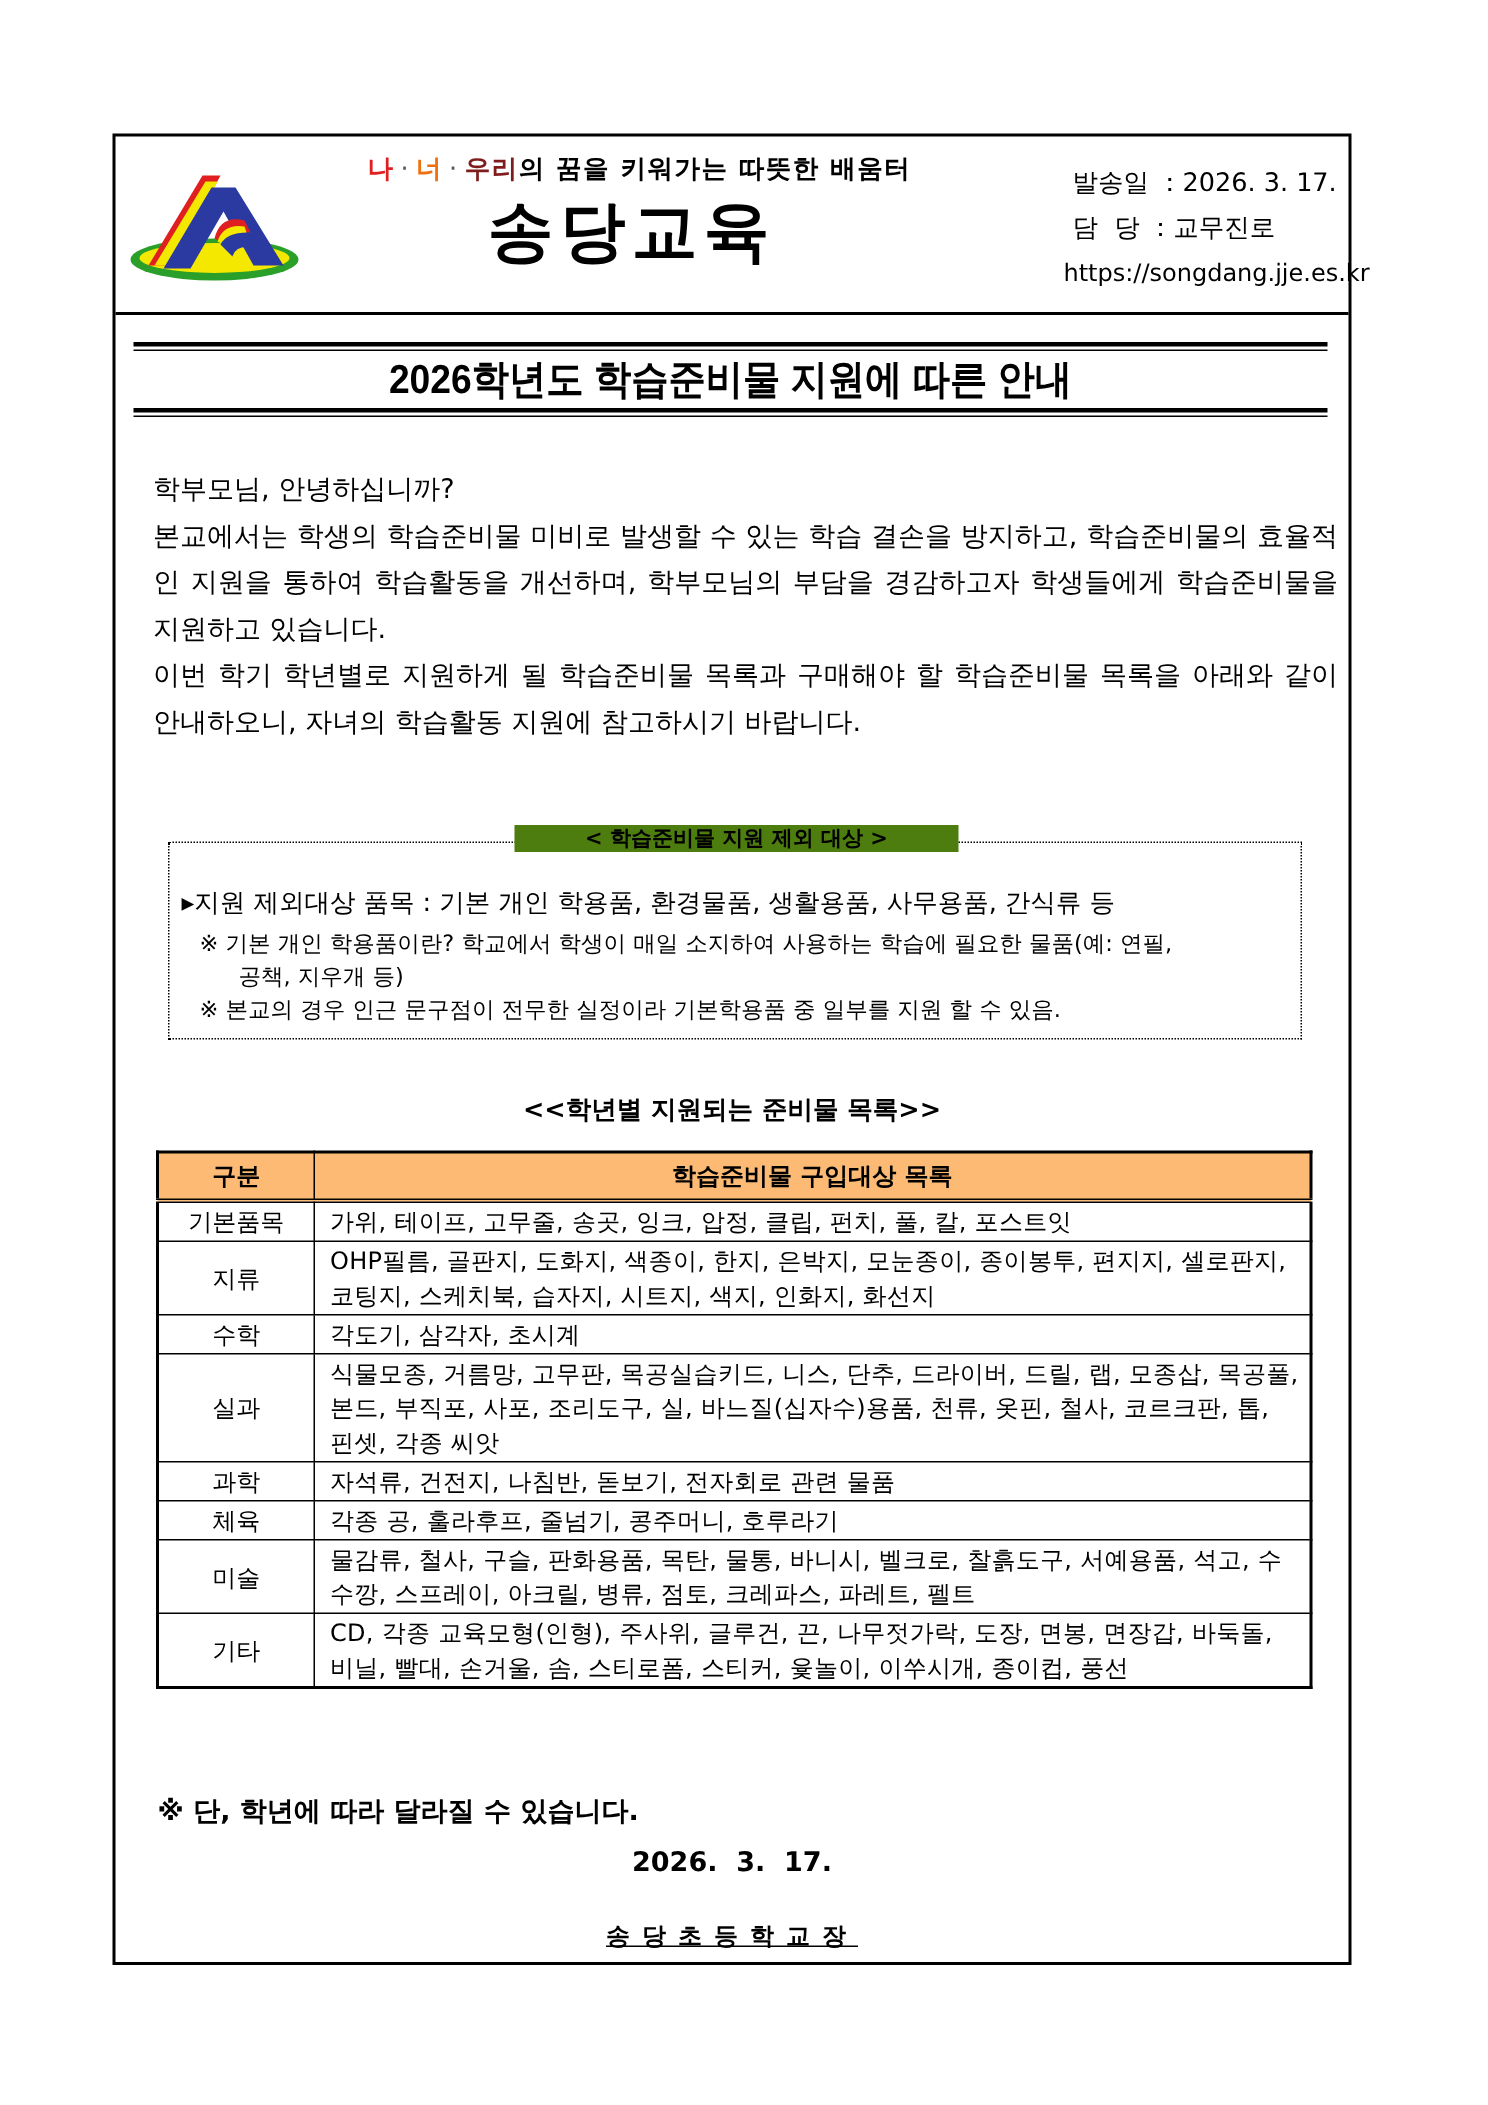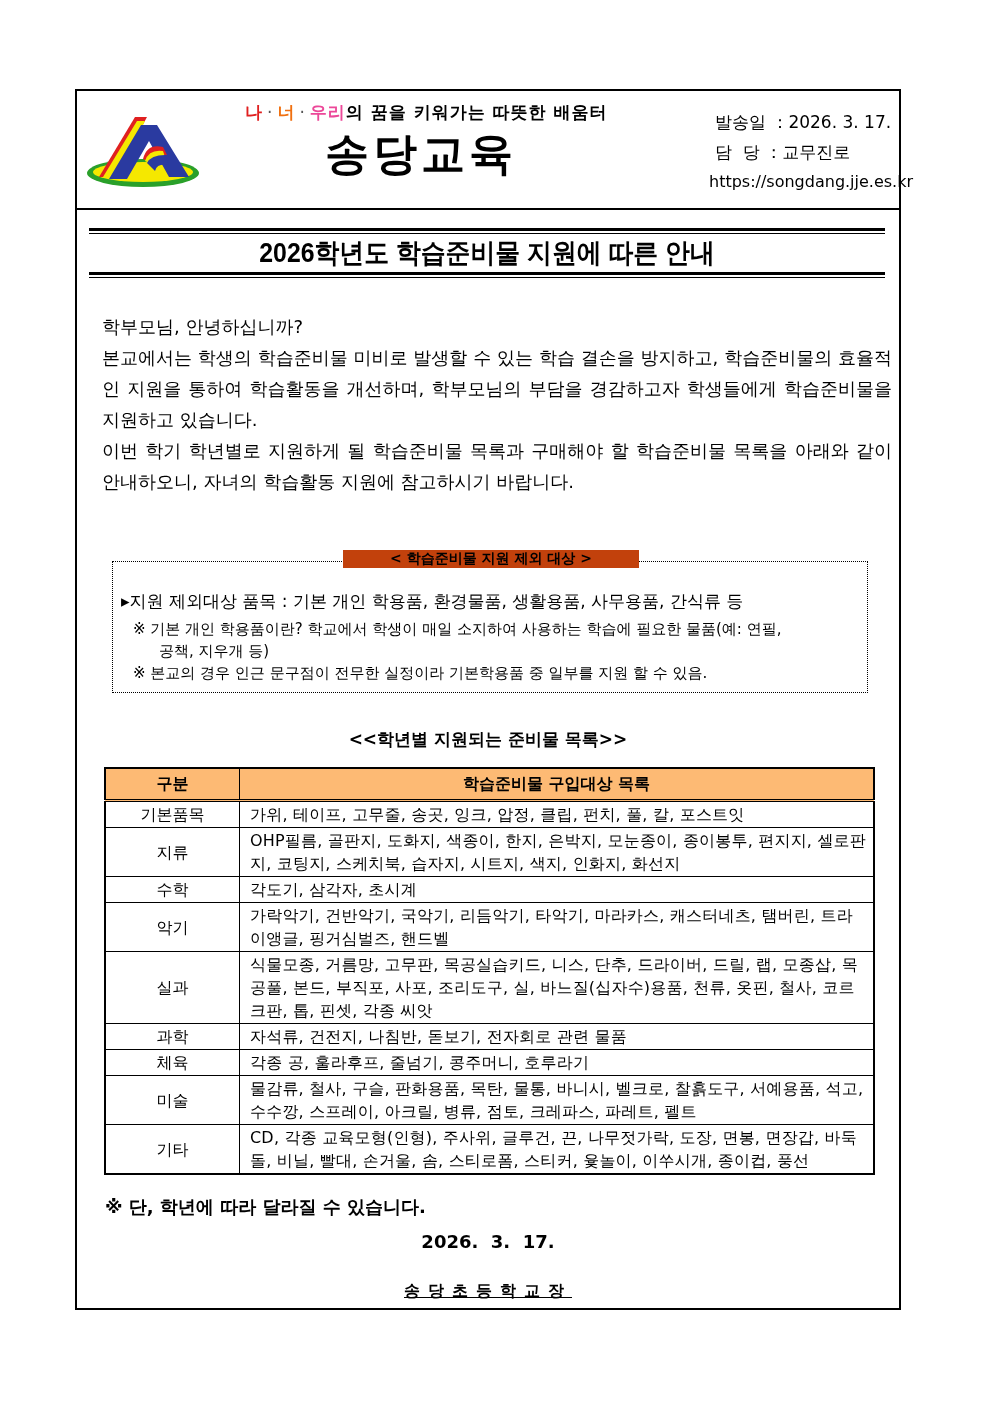--- a/index.html
+++ b/index.html
@@ -1,43 +1,43 @@
 <!DOCTYPE html>
 <html><head>
 <meta charset="utf-8">
 <style>
   html, body { margin: 0; padding: 0; background: #ffffff; }
   body { width: 992px; height: 1403px; position: relative; font-family: "DejaVu Sans", "Liberation Sans", sans-serif; color: #000; }
   .frame { position: absolute; left: 75px; top: 89px; width: 826px; height: 1221px; border: 2px solid #000; box-sizing: border-box; }
   .header { position: absolute; left: 0; top: 0; width: 100%; height: 119px; border-bottom: 2px solid #000; box-sizing: border-box; }
   .logo { position: absolute; left: 8px; top: 20px; width: 116px; height: 80px; }
   .slogan { position: absolute; left: 168px; top: 10px; font-size: 17px; font-weight: bold; letter-spacing: 1px; white-space: nowrap; }
-  .slogan .c1 { color: #e02020; } .slogan .c2 { color: #f07010; } .slogan .c3 { color: #ec4899; } .slogan .dot { color: #555; margin: 0 4px; font-weight: normal; }
+  .slogan .c1 { color: #e02020; } .slogan .c2 { color: #f07010; } .slogan .c3 { color: #7f1d1d; } .slogan .dot { color: #555; margin: 0 4px; font-weight: normal; }
   .brand { position: absolute; left: 248px; top: 34px; font-size: 44px; font-weight: bold; letter-spacing: 4px; font-family: Liberation Serif, serif; }
   .meta { position: absolute; left: 600px; top: 16px; font-size: 17px; line-height: 30px; margin-left: 32px; }
   .meta .row { white-space: nowrap; padding-left: 6px; }
   .meta .url { padding-left: 0; font-size: 16px; }
   .title-bar { position: absolute; left: 12px; top: 137px; width: 796px; height: 50px; }
   .title-bar .line-top, .title-bar .line-bot { position: absolute; left: 0; width: 100%; height: 7px; }
   .title-bar .line-top { top: 0; border-top: 3px solid #000; border-bottom: 1px solid #000; box-sizing: border-box; height: 6px; }
   .title-bar .line-bot { top: 44px; border-top: 3px solid #000; border-bottom: 1px solid #000; box-sizing: border-box; height: 6px; }
   .title-bar .title { position: absolute; top: 6px; left: 0; width: 100%; text-align: center; font-size: 27px; font-weight: bold; line-height: 38px; font-family: "Liberation Sans", sans-serif; transform: scaleX(0.92); }
   .body-text { position: absolute; left: 25px; top: 220px; width: 790px; font-size: 18px; line-height: 31px; text-align: justify; }
   .body-text p { margin: 0; }
   .notice { position: absolute; left: 35px; top: 470px; width: 756px; height: 132px; border: 1px dotted #000; box-sizing: border-box; }
-  .notice .ntitle { position: absolute; top: -12px; left: 230px; width: 296px; background: #c2410c; text-align: center; font-size: 14px; font-weight: bold; }
+  .notice .ntitle { position: absolute; top: -12px; left: 230px; width: 296px; background: #4d7c0f; text-align: center; font-size: 14px; font-weight: bold; }
   .notice .nline1 { position: absolute; left: 8px; top: 28px; font-size: 17px; white-space: nowrap; }
   .notice .nline2 { position: absolute; left: 20px; top: 56px; width: 730px; font-size: 15px; line-height: 22px; }
   .notice .nline2 .cont { padding-left: 26px; display: block; }
   .notice .nline3 { position: absolute; left: 20px; top: 102px; font-size: 15px; white-space: nowrap; }
   .table-title { position: absolute; left: 0; top: 637px; width: 100%; text-align: center; font-size: 17px; font-weight: bold; }
   table.list { position: absolute; left: 27px; top: 676px; width: 771px; border-collapse: collapse; border: 2px solid #000; font-size: 16px; }
   table.list th { background: #fdba74; border: 1px solid #000; font-weight: bold; height: 30px; padding: 0; }
   table.list thead tr { border-bottom: 3px double #000; }
-  table.list td { border: 1px solid #000; line-height: 23px; padding: 1px 15px; }
+  table.list td { border: 1px solid #000; line-height: 23px; padding: 1px 0; }
   table.list td.cat { width: 103px; text-align: center; }
   table.list td.items { padding-left: 10px; padding-right: 6px; letter-spacing: 0.2px; }
   .footnote { position: absolute; left: 28px; top: 1104px; font-size: 18px; font-weight: bold; }
   .date { position: absolute; left: 0; top: 1140px; width: 100%; text-align: center; font-size: 18px; font-weight: bold; padding-left: 0; }
   .signer { position: absolute; left: 0; top: 1190px; width: 100%; text-align: center; font-size: 16px; font-weight: bold; letter-spacing: 8px; text-decoration: underline; }
 </style>
 </head>
 <body>
 
 <div class="frame">
@@ -105,24 +105,20 @@
         </tr>
       <tr>
           <td class="cat">지류</td>
           <td class="items">OHP필름, 골판지, 도화지, 색종이, 한지, 은박지, 모눈종이, 종이봉투, 편지지, 셀로판지, 코팅지, 스케치북, 습자지, 시트지, 색지, 인화지, 화선지</td>
         </tr>
       <tr>
           <td class="cat">수학</td>
           <td class="items">각도기, 삼각자, 초시계</td>
         </tr>
       <tr>
-          <td class="cat">악기</td>
-          <td class="items">가락악기, 건반악기, 국악기, 리듬악기, 타악기, 마라카스, 캐스터네츠, 탬버린, 트라이앵글, 핑거심벌즈, 핸드벨</td>
-        </tr>
-      <tr>
           <td class="cat">실과</td>
           <td class="items">식물모종, 거름망, 고무판, 목공실습키드, 니스, 단추, 드라이버, 드릴, 랩, 모종삽, 목공풀, 본드, 부직포, 사포, 조리도구, 실, 바느질(십자수)용품, 천류, 옷핀, 철사, 코르크판, 톱, 핀셋, 각종 씨앗</td>
         </tr>
       <tr>
           <td class="cat">과학</td>
           <td class="items">자석류, 건전지, 나침반, 돋보기, 전자회로 관련 물품</td>
         </tr>
       <tr>
           <td class="cat">체육</td>
           <td class="items">각종 공, 훌라후프, 줄넘기, 콩주머니, 호루라기</td>

